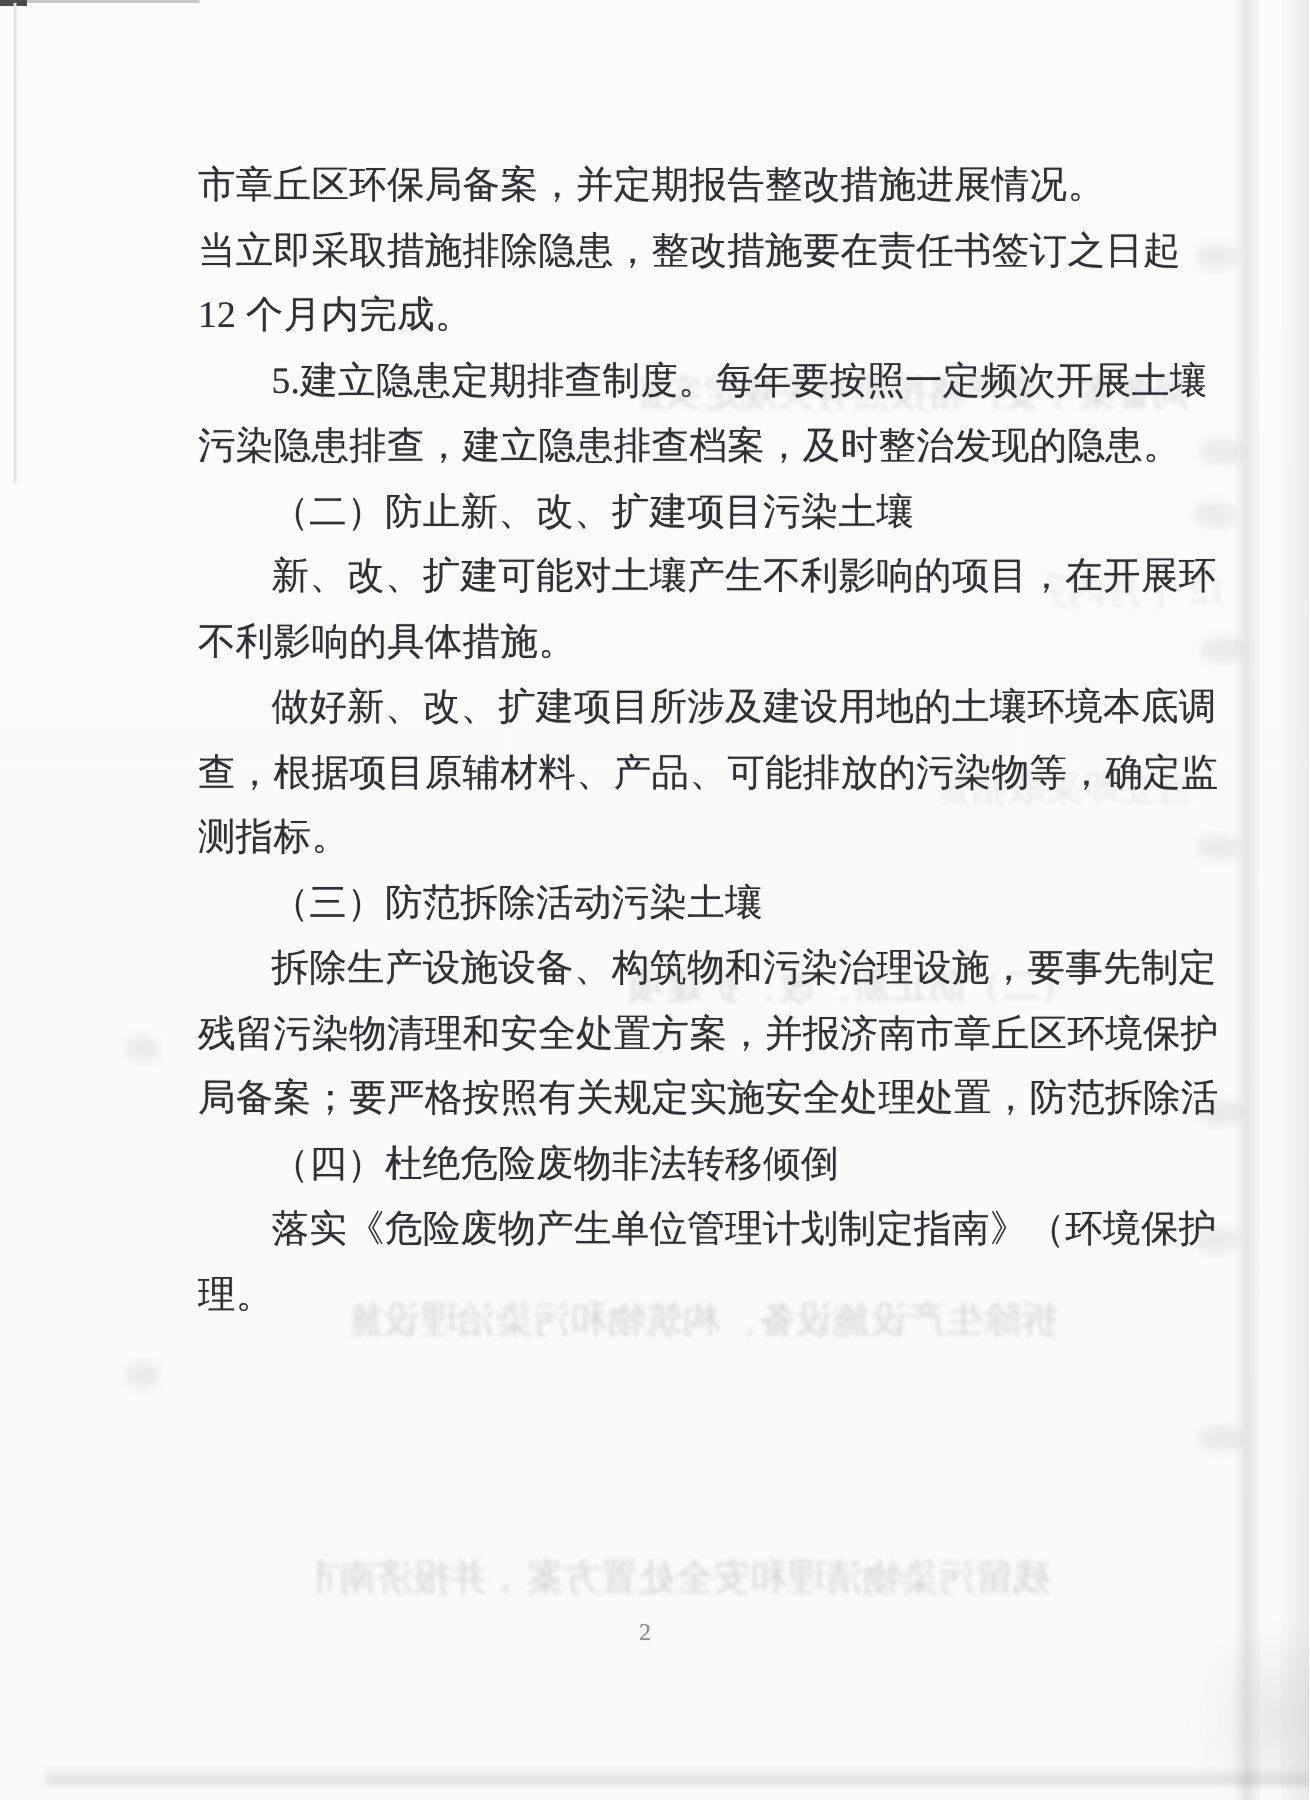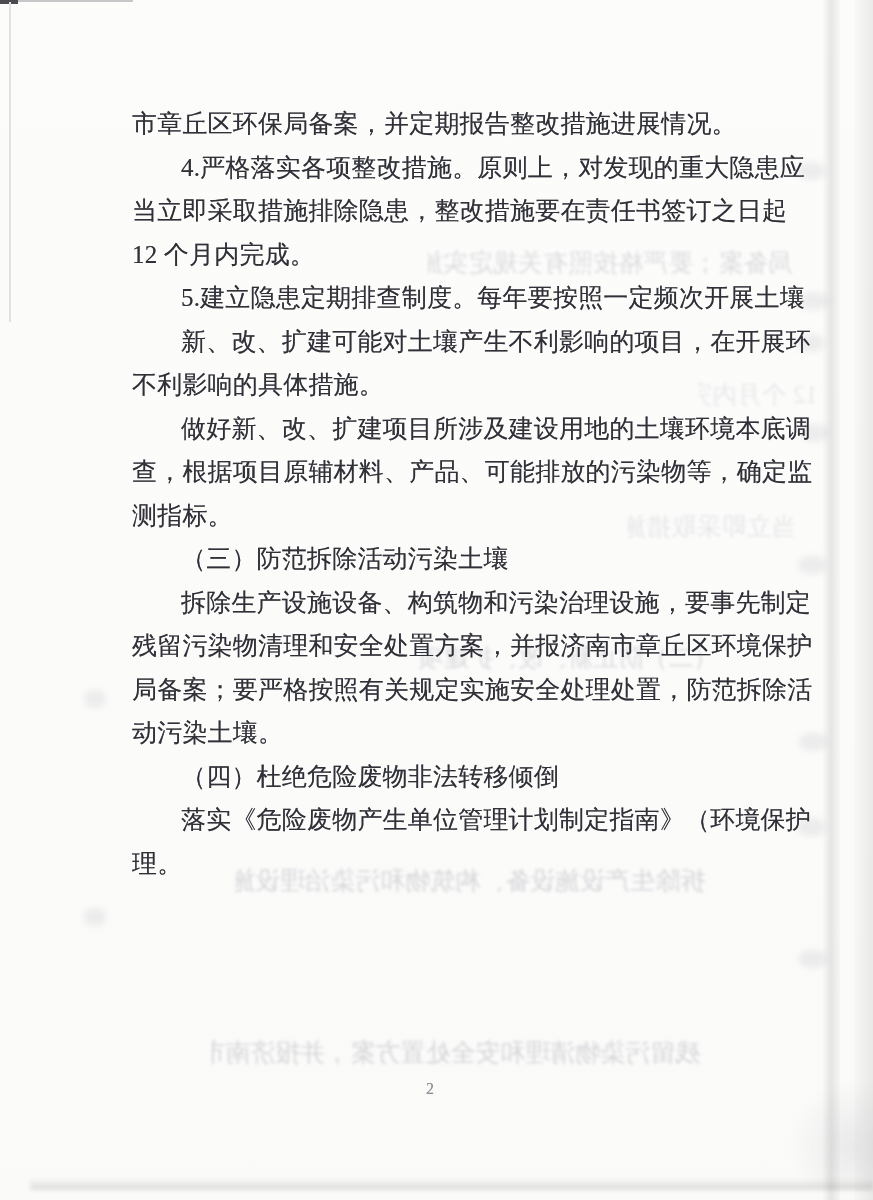--- a/index.html
+++ b/index.html
@@ -143,34 +143,34 @@
   <div class="smudge s4"></div>
   <div class="smudge s5"></div>
   <div class="smudge s6"></div>
   <div class="smudge s7"></div>
   <div class="smudge s8"></div>
   <div class="smudge s9"></div>
   <div class="smudge s10"></div>
 
   <div class="text-body">
     <div class="text-line">市章丘区环保局备案，并定期报告整改措施进展情况。</div>
-    <div class="text-line indent">4.严格落实各项整改措施。原则上，对发现的重大隐患应</div>
     <div class="text-line">当立即采取措施排除隐患，整改措施要在责任书签订之日起</div>
     <div class="text-line">12 个月内完成。</div>
     <div class="text-line indent">5.建立隐患定期排查制度。每年要按照一定频次开展土壤</div>
+    <div class="text-line">污染隐患排查，建立隐患排查档案，及时整治发现的隐患。</div>
+    <div class="text-line indent">（二）防止新、改、扩建项目污染土壤</div>
     <div class="text-line indent">新、改、扩建可能对土壤产生不利影响的项目，在开展环</div>
     <div class="text-line">不利影响的具体措施。</div>
     <div class="text-line indent">做好新、改、扩建项目所涉及建设用地的土壤环境本底调</div>
     <div class="text-line">查，根据项目原辅材料、产品、可能排放的污染物等，确定监</div>
     <div class="text-line">测指标。</div>
     <div class="text-line indent">（三）防范拆除活动污染土壤</div>
     <div class="text-line indent">拆除生产设施设备、构筑物和污染治理设施，要事先制定</div>
     <div class="text-line">残留污染物清理和安全处置方案，并报济南市章丘区环境保护</div>
     <div class="text-line">局备案；要严格按照有关规定实施安全处理处置，防范拆除活</div>
-    <div class="text-line">动污染土壤。</div>
     <div class="text-line indent">（四）杜绝危险废物非法转移倾倒</div>
     <div class="text-line indent">落实《危险废物产生单位管理计划制定指南》（环境保护</div>
     <div class="text-line">理。</div>
   </div>
 
   <div class="page-number">2</div>
 
 </div>
 
 </body></html>

